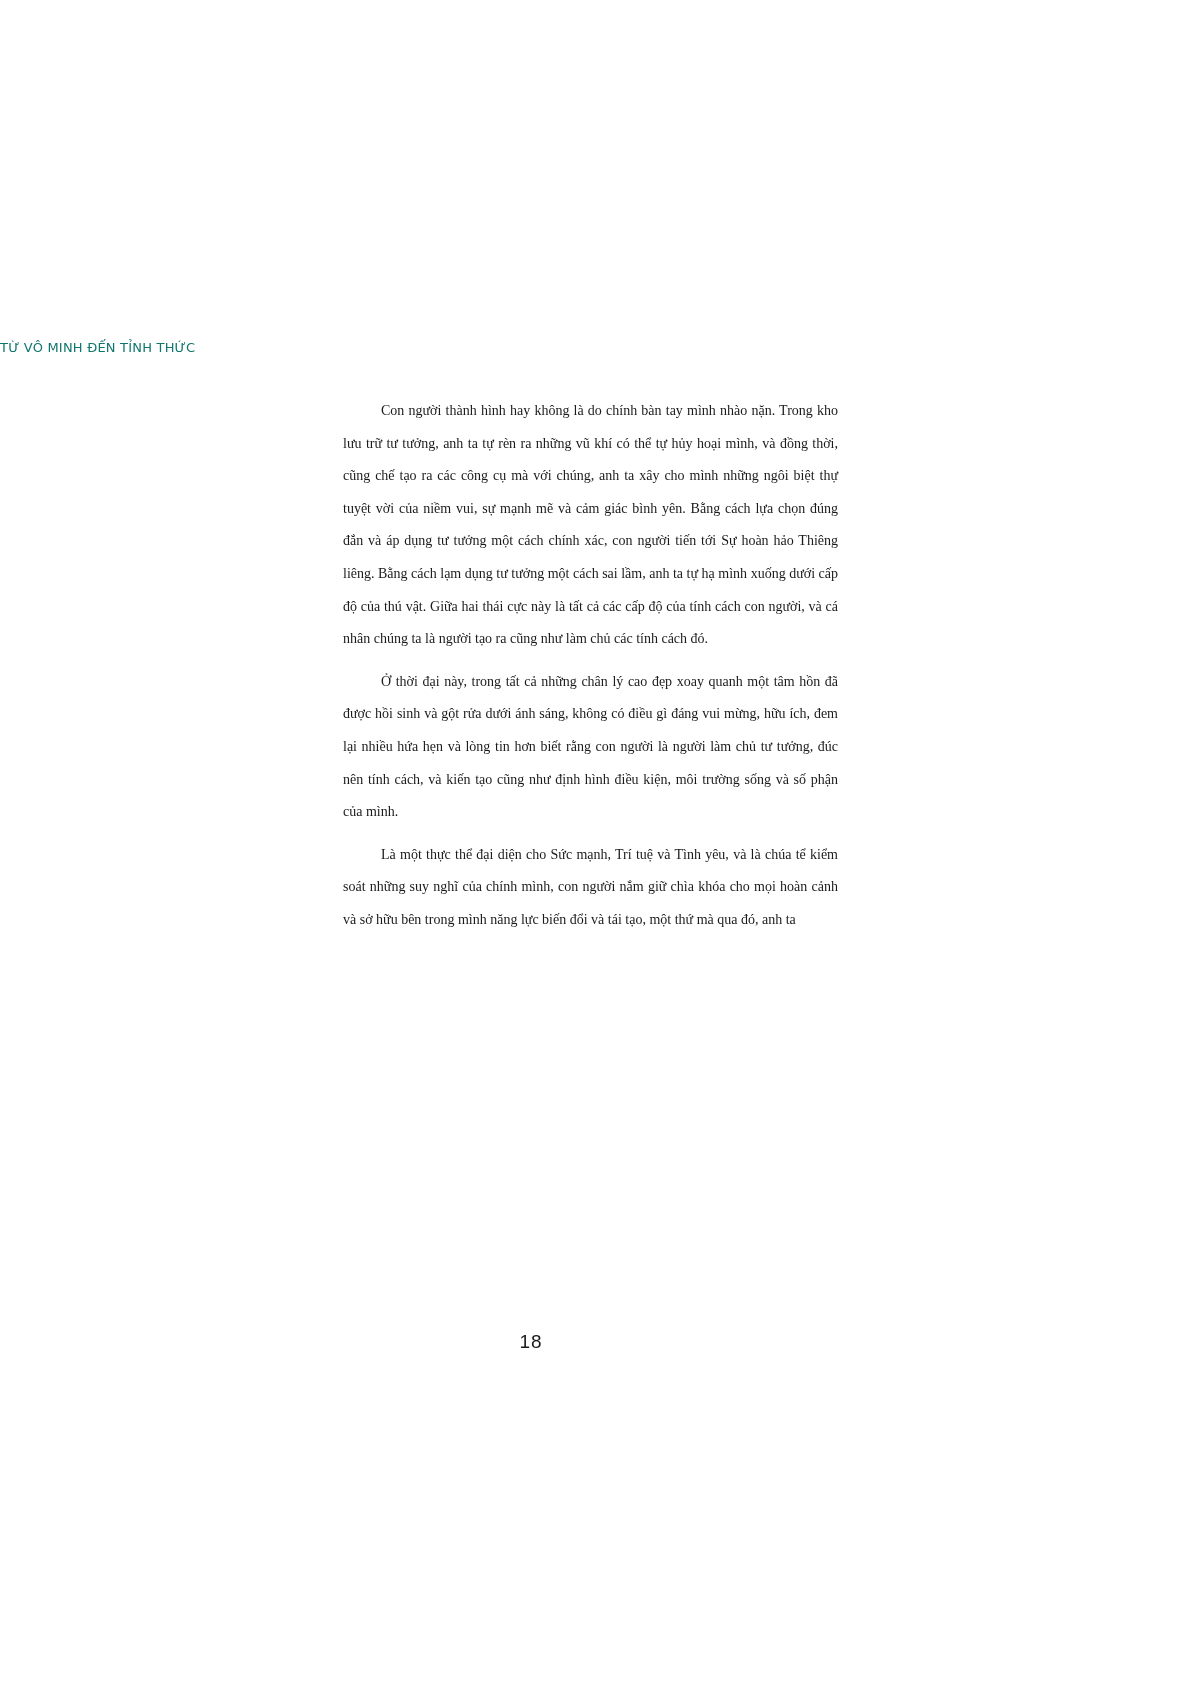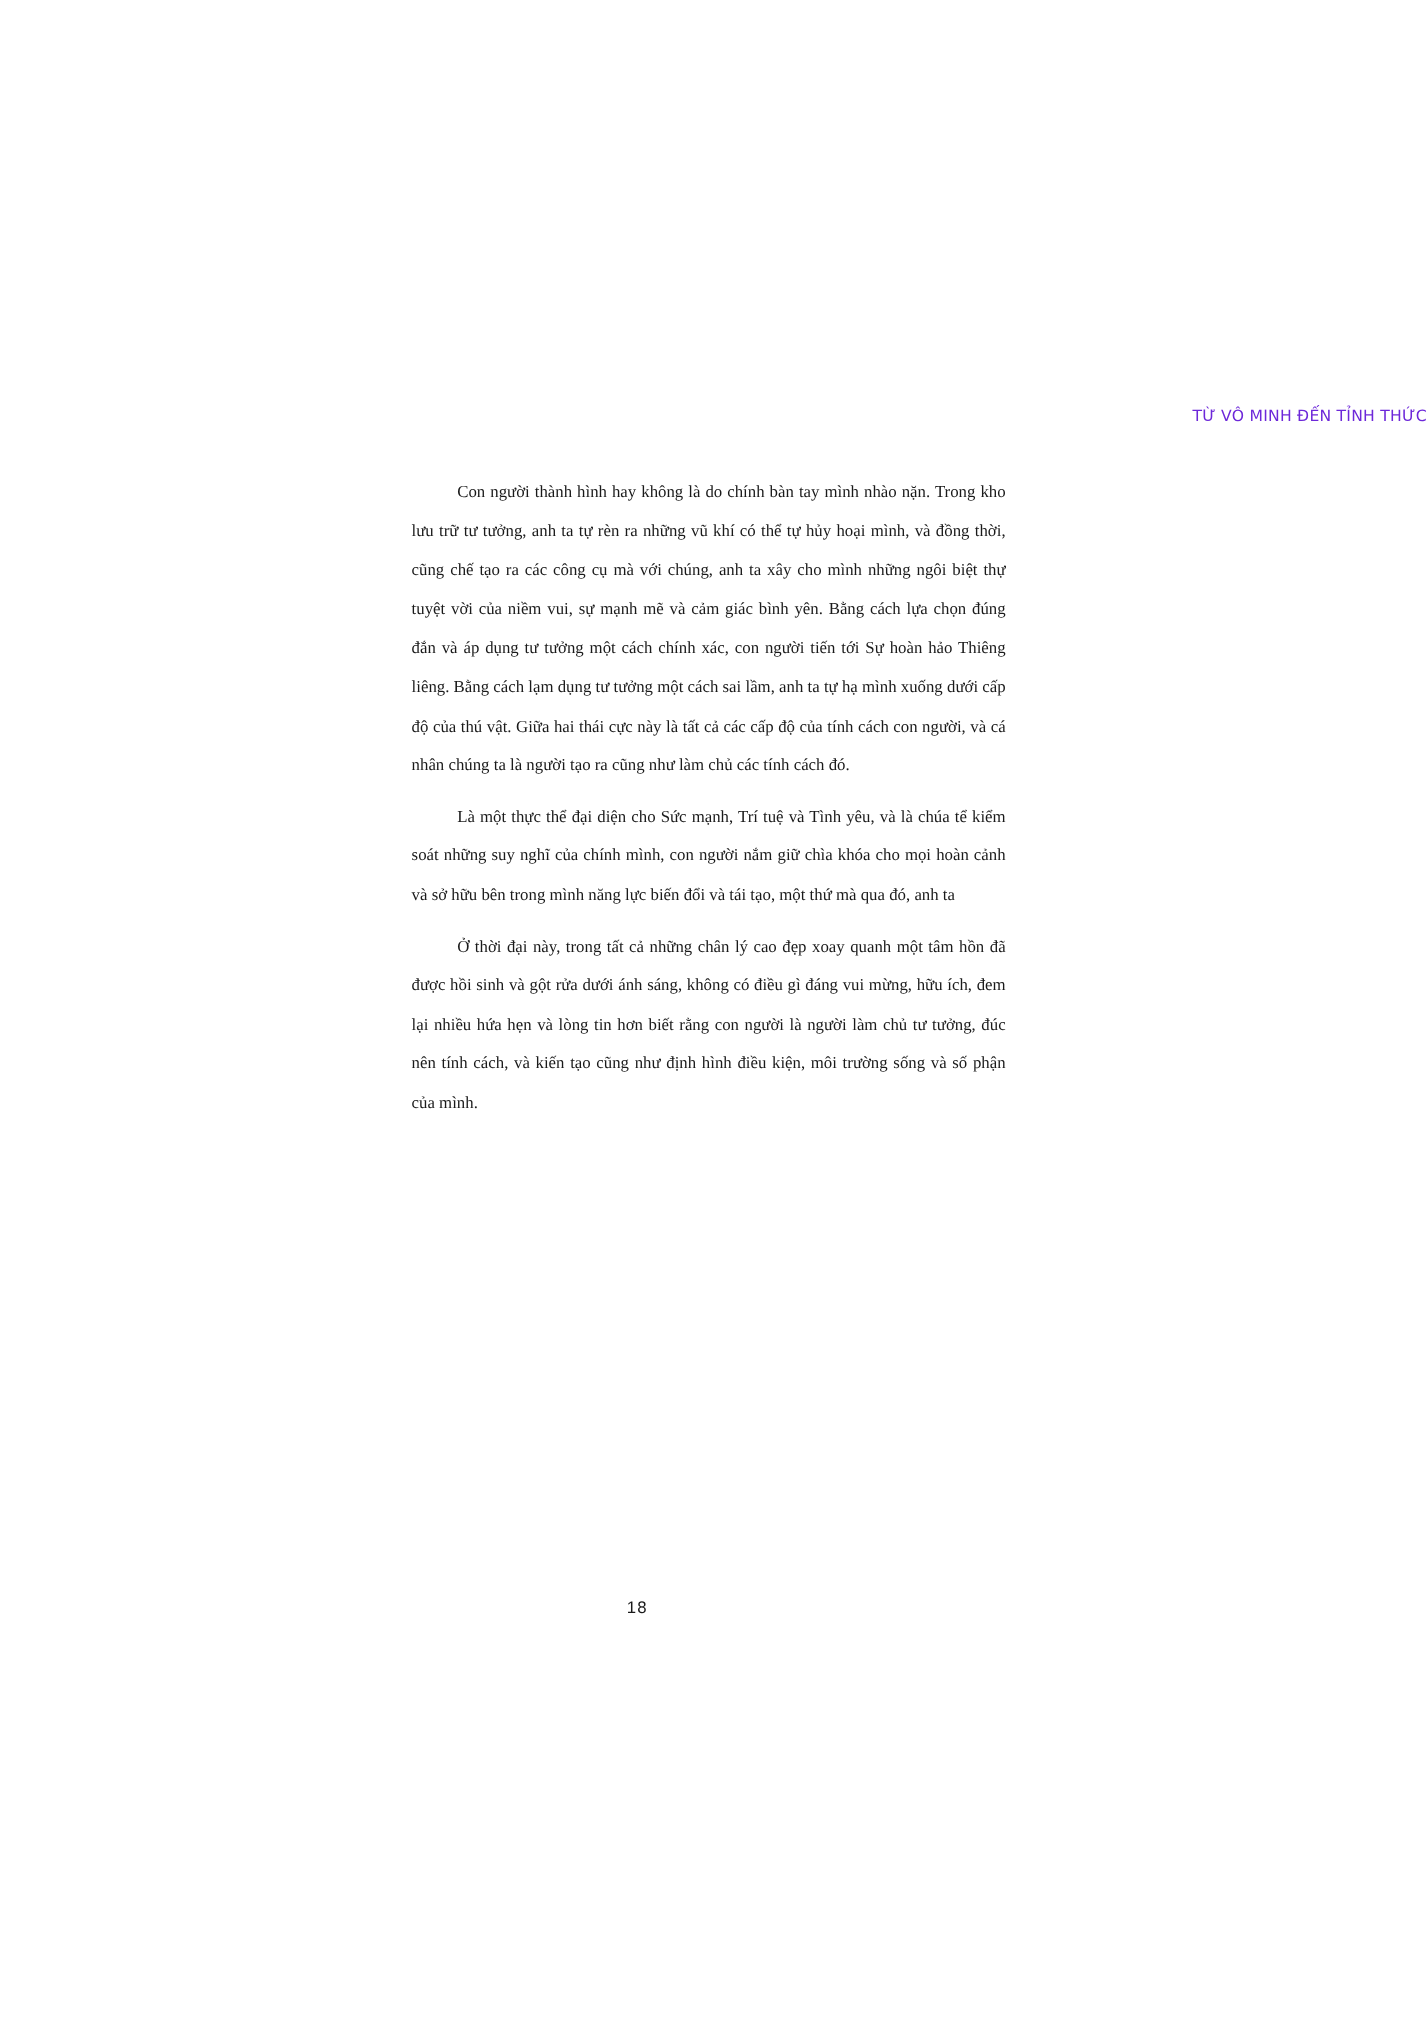--- a/index.html
+++ b/index.html
@@ -18,25 +18,25 @@
       left: 0; top: 0;
       width: 1189px;
       height: 1683px;
       background: #ffffff;
     }
     .running-header {
       position: absolute;
       top: 339px;
       left: 0;
       width: 1189px;
-      text-align: right;
+      text-align: left;
       font-family: "DejaVu Sans", "Liberation Sans", sans-serif;
       font-size: 13px;
       letter-spacing: 0.2px;
-      color: #6d28d9;
+      color: #0f766e;
       line-height: 18px;
       padding-left: 0px;
       box-sizing: border-box;
     }
     .running-header span {
       display: inline-block;
       transform: translateX(0px);
     }
     .body-text {
       position: absolute;
@@ -58,35 +58,35 @@
     .body-text p:last-child {
       margin-bottom: 0;
     }
     .page-number {
       position: absolute;
       top: 1331px;
       left: 0;
       width: 1062px;
       text-align: center;
       font-family: "Liberation Sans", "DejaVu Sans", sans-serif;
-      font-size: 14px;
+      font-size: 19px;
       color: #1a1a1a;
       letter-spacing: 1px;
     }
   </style>
 </head>
 <body>
 
 <div class="page">
 
   <div class="running-header">
     <span>TỪ VÔ MINH ĐẾN TỈNH THỨC</span>
   </div>
 
   <div class="body-text">
     <p>Con người thành hình hay không là do chính bàn tay mình nhào nặn. Trong kho lưu trữ tư tưởng, anh ta tự rèn ra những vũ khí có thể tự hủy hoại mình, và đồng thời, cũng chế tạo ra các công cụ mà với chúng, anh ta xây cho mình những ngôi biệt thự tuyệt vời của niềm vui, sự mạnh mẽ và cảm giác bình yên. Bằng cách lựa chọn đúng đắn và áp dụng tư tưởng một cách chính xác, con người tiến tới Sự hoàn hảo Thiêng liêng. Bằng cách lạm dụng tư tưởng một cách sai lầm, anh ta tự hạ mình xuống dưới cấp độ của thú vật. Giữa hai thái cực này là tất cả các cấp độ của tính cách con người, và cá nhân chúng ta là người tạo ra cũng như làm chủ các tính cách đó.</p>
+    <p>Ở thời đại này, trong tất cả những chân lý cao đẹp xoay quanh một tâm hồn đã được hồi sinh và gột rửa dưới ánh sáng, không có điều gì đáng vui mừng, hữu ích, đem lại nhiều hứa hẹn và lòng tin hơn biết rằng con người là người làm chủ tư tưởng, đúc nên tính cách, và kiến tạo cũng như định hình điều kiện, môi trường sống và số phận của mình.</p>
     <p>Là một thực thể đại diện cho Sức mạnh, Trí tuệ và Tình yêu, và là chúa tể kiểm soát những suy nghĩ của chính mình, con người nắm giữ chìa khóa cho mọi hoàn cảnh và sở hữu bên trong mình năng lực biến đổi và tái tạo, một thứ mà qua đó, anh ta</p>
-    <p>Ở thời đại này, trong tất cả những chân lý cao đẹp xoay quanh một tâm hồn đã được hồi sinh và gột rửa dưới ánh sáng, không có điều gì đáng vui mừng, hữu ích, đem lại nhiều hứa hẹn và lòng tin hơn biết rằng con người là người làm chủ tư tưởng, đúc nên tính cách, và kiến tạo cũng như định hình điều kiện, môi trường sống và số phận của mình.</p>
   </div>
 
   <div class="page-number">18</div>
 
 </div>
 
 </body></html>

